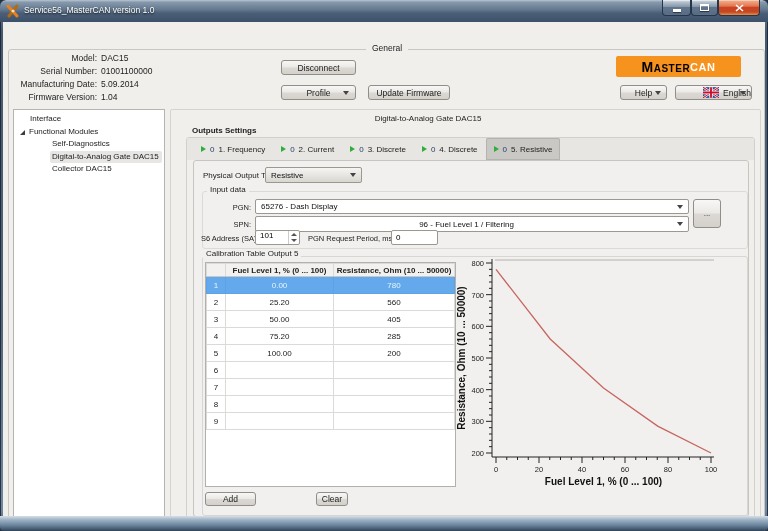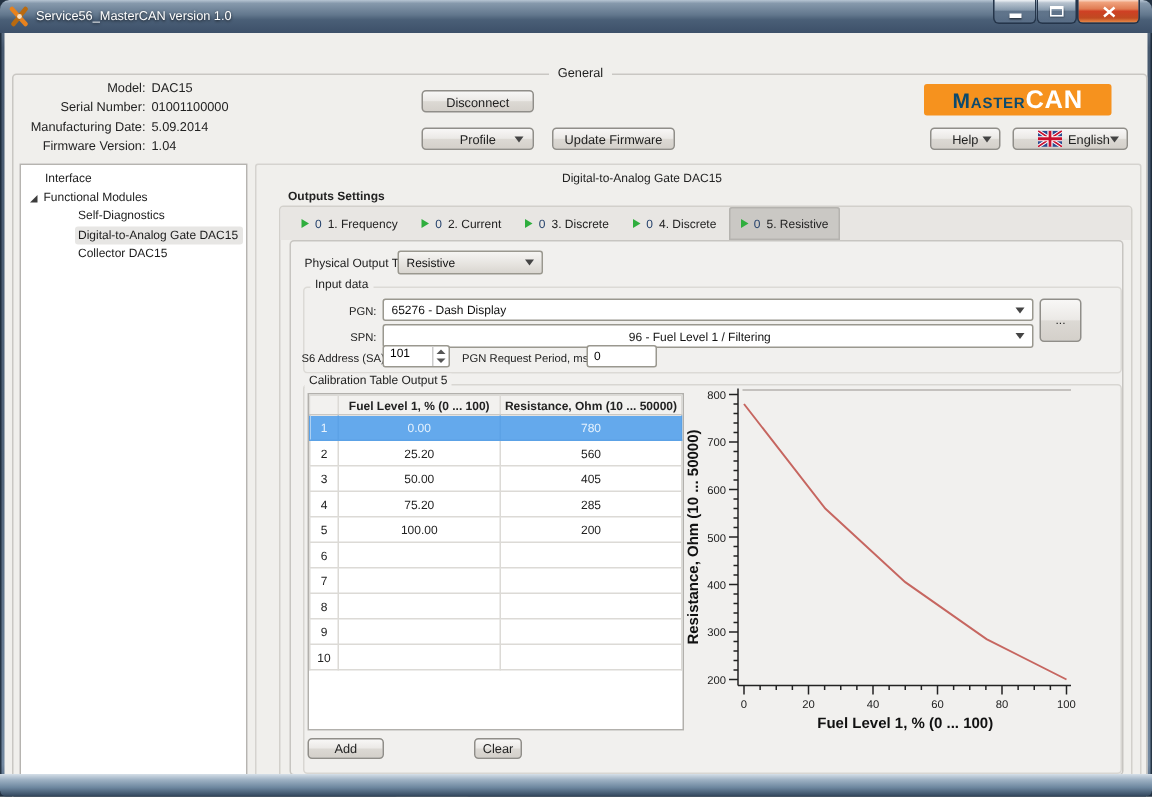--- a/index.html
+++ b/index.html
@@ -38,25 +38,25 @@
   
   .btn{display:flex;align-items:center;justify-content:center;font-size:8.5px;color:#222;
     background:linear-gradient(180deg,#f8f7f6,#ebe9e6 48%,#dcd9d4 52%,#d4d0ca);
     border:1px solid #908e89;border-radius:3px;cursor:default;position:absolute;}
   .arrow{width:0;height:0;border-left:3.5px solid transparent;border-right:3.5px solid transparent;border-top:4px solid #444;}
   #btn-disconnect{left:278px;top:38px;width:75px;height:15px;}
   #btn-profile{left:278px;top:63px;width:75px;height:15px;}
   #btn-profile .arrow{position:absolute;right:6px;}
   #btn-update{left:365px;top:63px;width:82px;height:15px;}
   #logo{left:613px;top:34px;width:125px;height:21px;background:#f6921e;display:flex;align-items:center;justify-content:center;border-radius:2px;}
-  #logo .m{color:#0c4a6e;font-variant:small-caps;font-weight:bold;font-size:14px;letter-spacing:.5px;}
-  #logo .c{color:#fff;font-weight:bold;font-size:17px;letter-spacing:.5px;}
+  #logo .m{color:#000000;font-variant:small-caps;font-weight:bold;font-size:14px;letter-spacing:.5px;}
+  #logo .c{color:#fff;font-weight:bold;font-size:11px;letter-spacing:.5px;}
   #btn-help{left:617px;top:63px;width:47px;height:15px;}
   #btn-help .arrow{position:absolute;right:5px;}
-  #btn-english{left:672px;top:63px;width:77px;height:15px;justify-content:center;padding-left:5px;}
+  #btn-english{left:672px;top:63px;width:77px;height:15px;justify-content:flex-end;padding-left:5px;}
   #btn-english .arrow{position:absolute;right:5px;}
   #btn-english svg{margin-right:4px;}
   
   #tree{left:10px;top:87px;width:152px;height:421px;background:#fff;border:1px solid #b6b4b0;font-size:8px;color:#1c1c1c;padding-top:3px;}
   .tree-item{height:12.5px;line-height:12.5px;white-space:nowrap;}
   .tree-item.lvl1{margin-left:16px;}
   .tree-item.lvl2{margin-left:36px;padding-left:2px;}
   .tree-item.root{margin-left:6px;display:flex;align-items:center;text-align:center;}
   .expander{width:0;height:0;border-bottom:5px solid #3c3c3c;border-left:5px solid transparent;margin-right:4px;margin-top:1px;}
   .tree-item.sel{background:#e7e6e4;border-radius:2px;margin-right:2px;}
@@ -325,25 +325,20 @@
           <td class="c1"></td>
           <td></td>
         </tr>
         <tr>
           <td class="c0">8</td>
           <td class="c1"></td>
           <td></td>
         </tr>
         <tr>
           <td class="c0">9</td>
-          <td class="c1"></td>
-          <td></td>
-        </tr>
-        <tr>
-          <td class="c0">10</td>
           <td class="c1"></td>
           <td></td>
         </tr>
       </tbody>
         </table>
     </div>
 
     <div id="btn-add" class="btn">
         <span>Add</span>
       </div>

